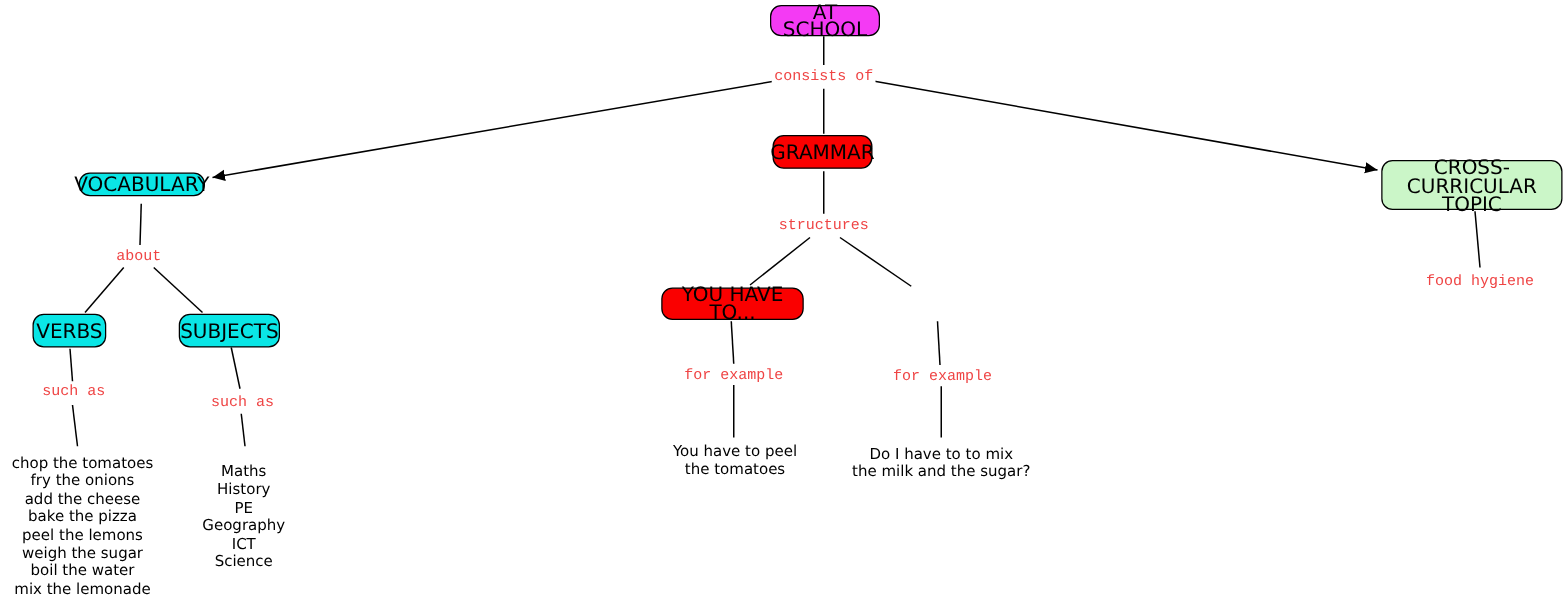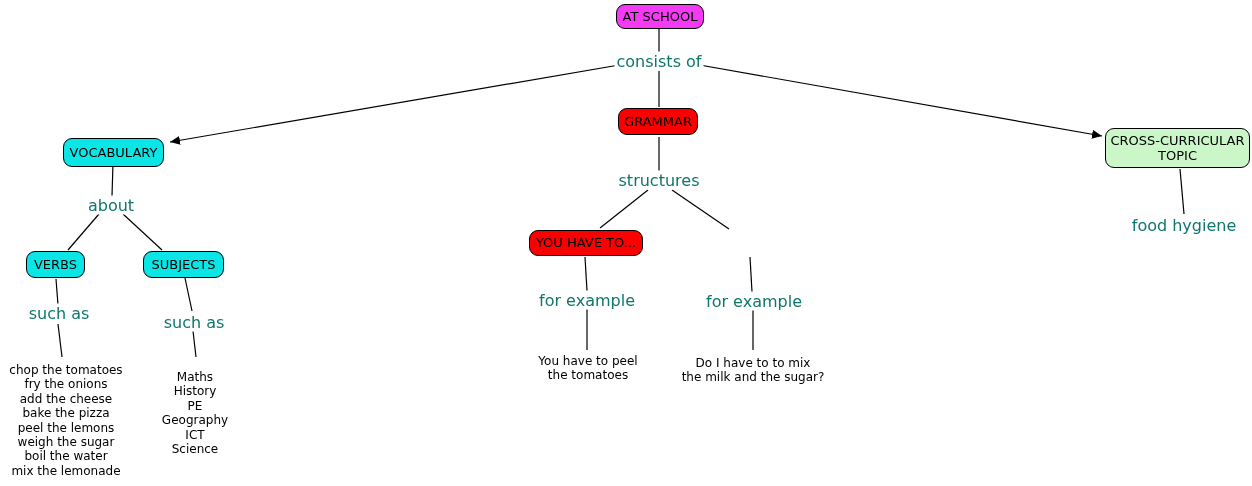--- a/index.html
+++ b/index.html
@@ -25,51 +25,52 @@
   svg.edges line { stroke: #000; stroke-width: 1.2; }
   .node {
     position: absolute;
     box-sizing: border-box;
     display: flex;
     align-items: center;
     justify-content: center;
     text-align: center;
     border: 1.6px solid #000;
     border-radius: 9px;
-    font-size: 13px;
+    font-size: 16px;
     line-height: 14px;
     color: #000;
     cursor: default;
   }
   .node.magenta { background: #f43af4; }
   .node.cyan    { background: #0ae6e6; }
   .node.red     { background: #fa0000; }
   .node.green   { background: #cbf6c8; }
   .lbl {
     position: absolute;
     transform: translate(-50%, -50%);
-    font-size: 16px;
+    font-size: 12px;
     white-space: nowrap;
-    color: #0f766e;
+    color: #ef4444;
     background: #fff;
     padding: 0 2px;
+    font-family: Liberation Mono, monospace;
   }
   .txtblock {
     position: absolute;
     transform: translateX(-50%);
     text-align: center;
     font-size: 12px;
     color: #000;
   }
   .txtblock > div { white-space: nowrap; line-height: 14.4px; }
   .txtblock.example > div { line-height: 14px; }
 
   
   #n-at-school   { left: 616px; top: 4px;   width: 88px;  height: 25px; }
-  #n-vocabulary  { left: 63px;  top: 138px; width: 101px; height: 29px; }
+  #n-vocabulary  { left: 63px;  top: 138px; width: 101px; height: 19px; }
   #n-grammar     { left: 618px; top: 108px; width: 80px;  height: 27px; justify-content: center; }
   #n-cross       { left: 1105px;top: 128px; width: 145px; height: 40px; line-height: 15px; }
   #n-verbs       { left: 26px;  top: 251px; width: 59px;  height: 27px; }
   #n-subjects    { left: 143px; top: 251px; width: 81px;  height: 27px; }
   #n-you-have-to { left: 529px; top: 230px; width: 114px; height: 26px; justify-content: center; }
   #n-do-i-have-to{ left: 689px; top: 230px; width: 123px; height: 26px; }
 
   
   #l-consists-of   { left: 659px;  top: 61px;  }
   #l-about         { left: 111px;  top: 205px; }

